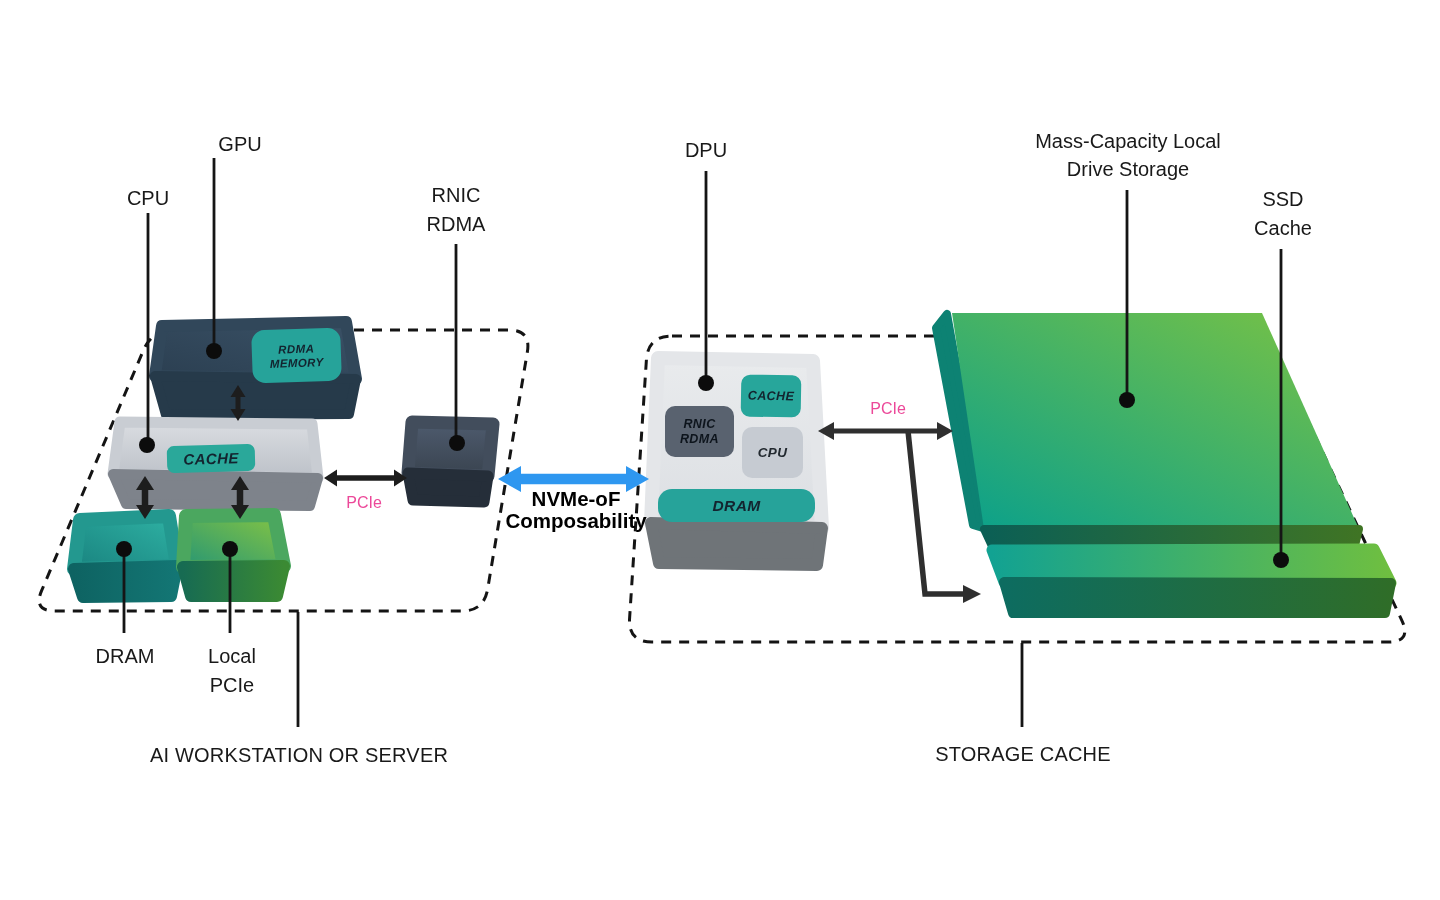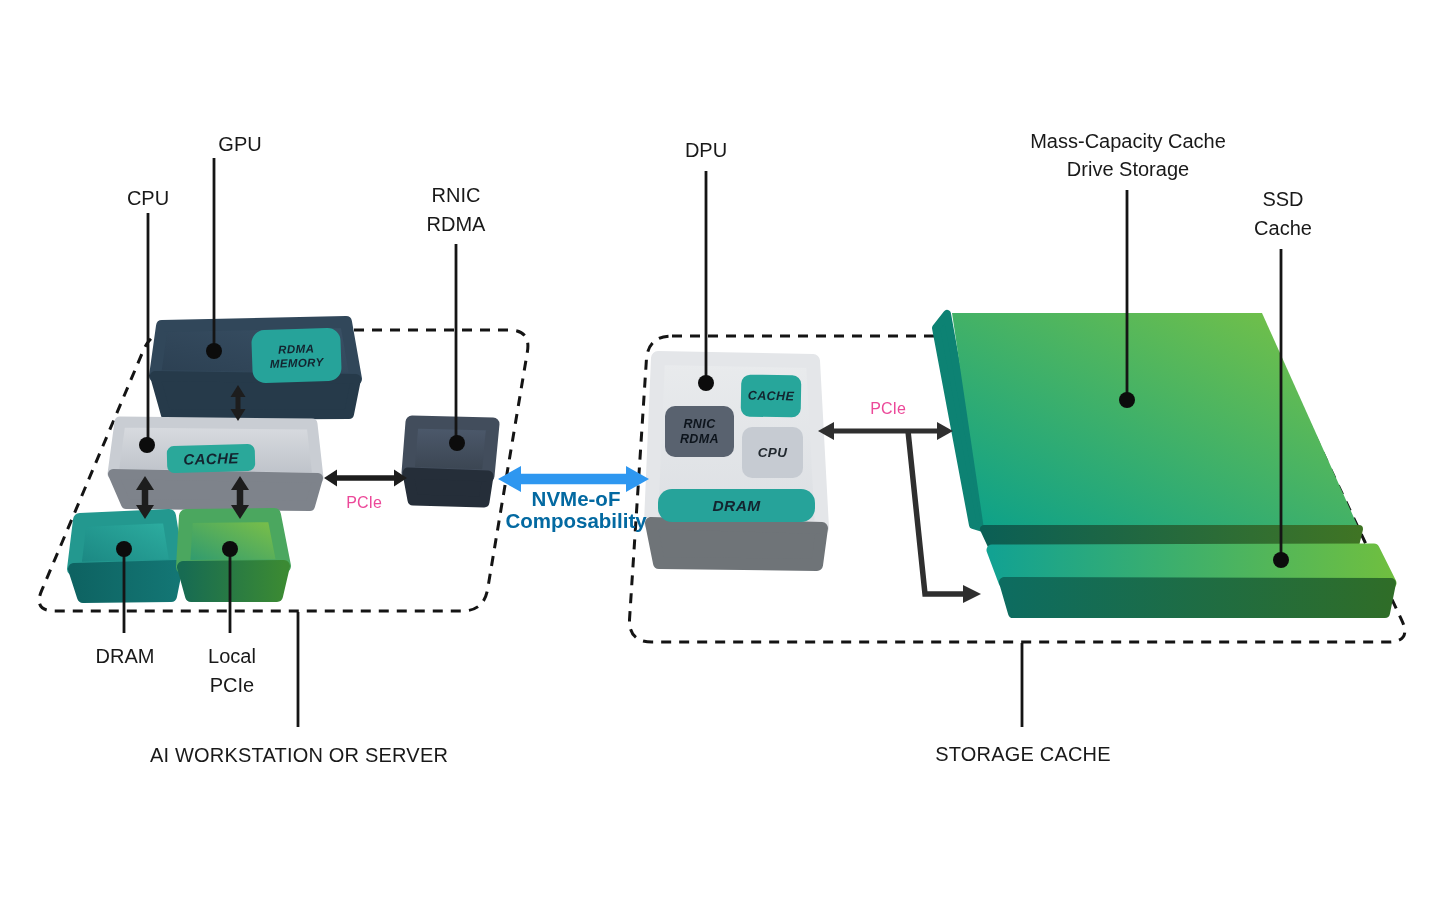--- a/index.html
+++ b/index.html
@@ -3,21 +3,21 @@
 <meta charset="utf-8">
 <style>
   html,body{margin:0;padding:0;background:#fff;}
   .stage{position:relative;width:1440px;height:900px;background:#ffffff;overflow:hidden;
          font-family:"Liberation Sans",sans-serif;color:#191919;}
   .layer{position:absolute;left:0;top:0;}
   .lbl{position:absolute;transform:translateX(-50%);text-align:center;
        font-size:20px;line-height:29px;white-space:nowrap;color:#191919;}
   .caption{font-weight:400;letter-spacing:.2px;}
   .pcie{font-size:16px;line-height:28px;color:#ec4899;}
-  .nvme{font-weight:700;font-size:20.5px;line-height:21.5px;color:#0369a1;}
+  .nvme{font-weight:700;font-size:20.5px;line-height:21.5px;color:#000000;}
   .badge{position:absolute;display:flex;flex-direction:column;align-items:center;justify-content:center;
          text-align:center;font-weight:700;font-style:italic;color:#13242f;border-radius:10px;
          letter-spacing:.4px;}
   .badge span{display:block;}
   .b-rdmamem{left:252px;top:329px;width:89px;height:53px;background:#26a39a;border-radius:13px;
              font-size:11.5px;line-height:14px;transform:rotate(-2deg);}
   .b-wscache{left:167px;top:445px;width:88px;height:27px;background:#2aa89a;border-radius:7px;
              font-size:15px;transform:rotate(-1.5deg);}
   .b-dpucache{left:741px;top:375px;width:60px;height:42px;background:#27a69b;border-radius:9px;
               font-size:12.5px;transform:rotate(1deg);}
@@ -204,21 +204,21 @@
   </div>
   <div class="lbl" style="left:125px;top:642px;">DRAM</div>
   <div class="lbl" style="left:232px;top:642px;">
     <span style="display:block">Local</span>
     <span style="display:block">PCIe</span>
   </div>
   <div class="lbl caption" style="left:299px;top:741px;">AI WORKSTATION OR SERVER</div>
 
   <div class="lbl" style="left:706px;top:136px;">DPU</div>
   <div class="lbl" style="left:1128px;top:127px;line-height:28px;">
-    <span style="display:block">Mass-Capacity Cache</span>
+    <span style="display:block">Mass-Capacity Local</span>
     <span style="display:block">Drive Storage</span>
   </div>
   <div class="lbl" style="left:1283px;top:185px;">
     <span style="display:block">SSD</span>
     <span style="display:block">Cache</span>
   </div>
   <div class="lbl pcie" style="left:888px;top:395px;">PCIe</div>
   <div class="lbl caption" style="left:1023px;top:740px;">STORAGE CACHE</div>
 
 </div>

